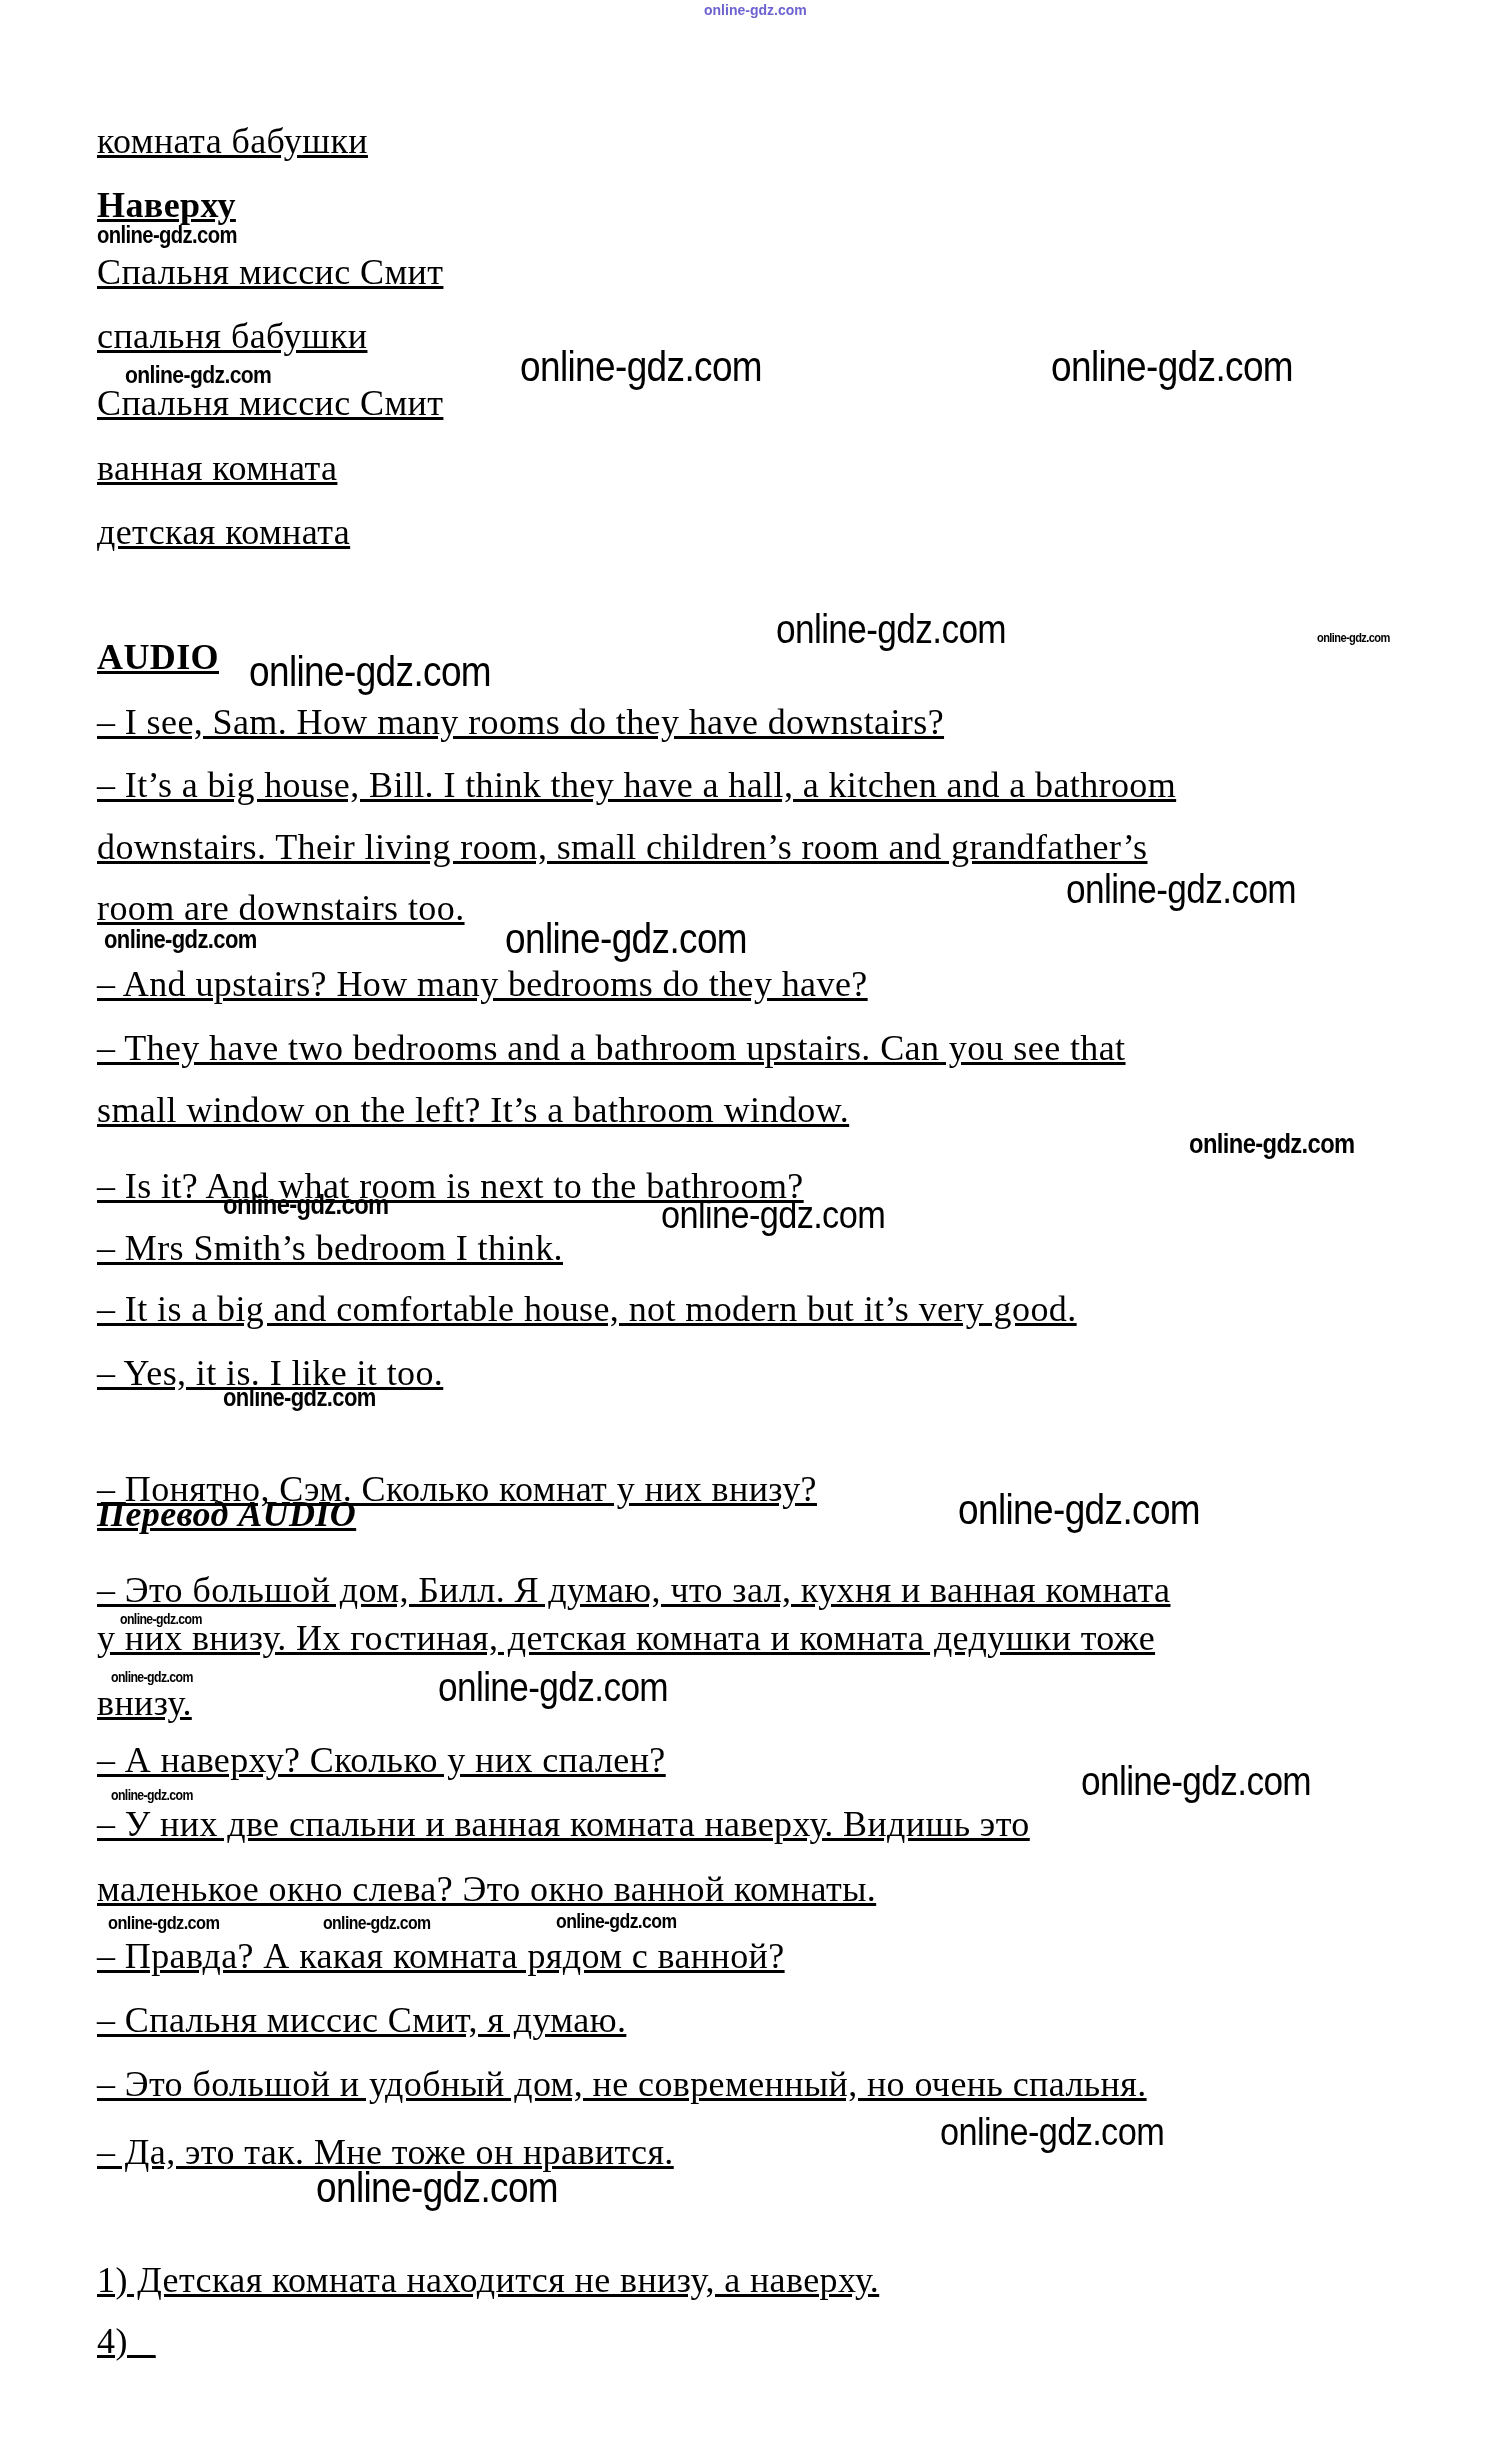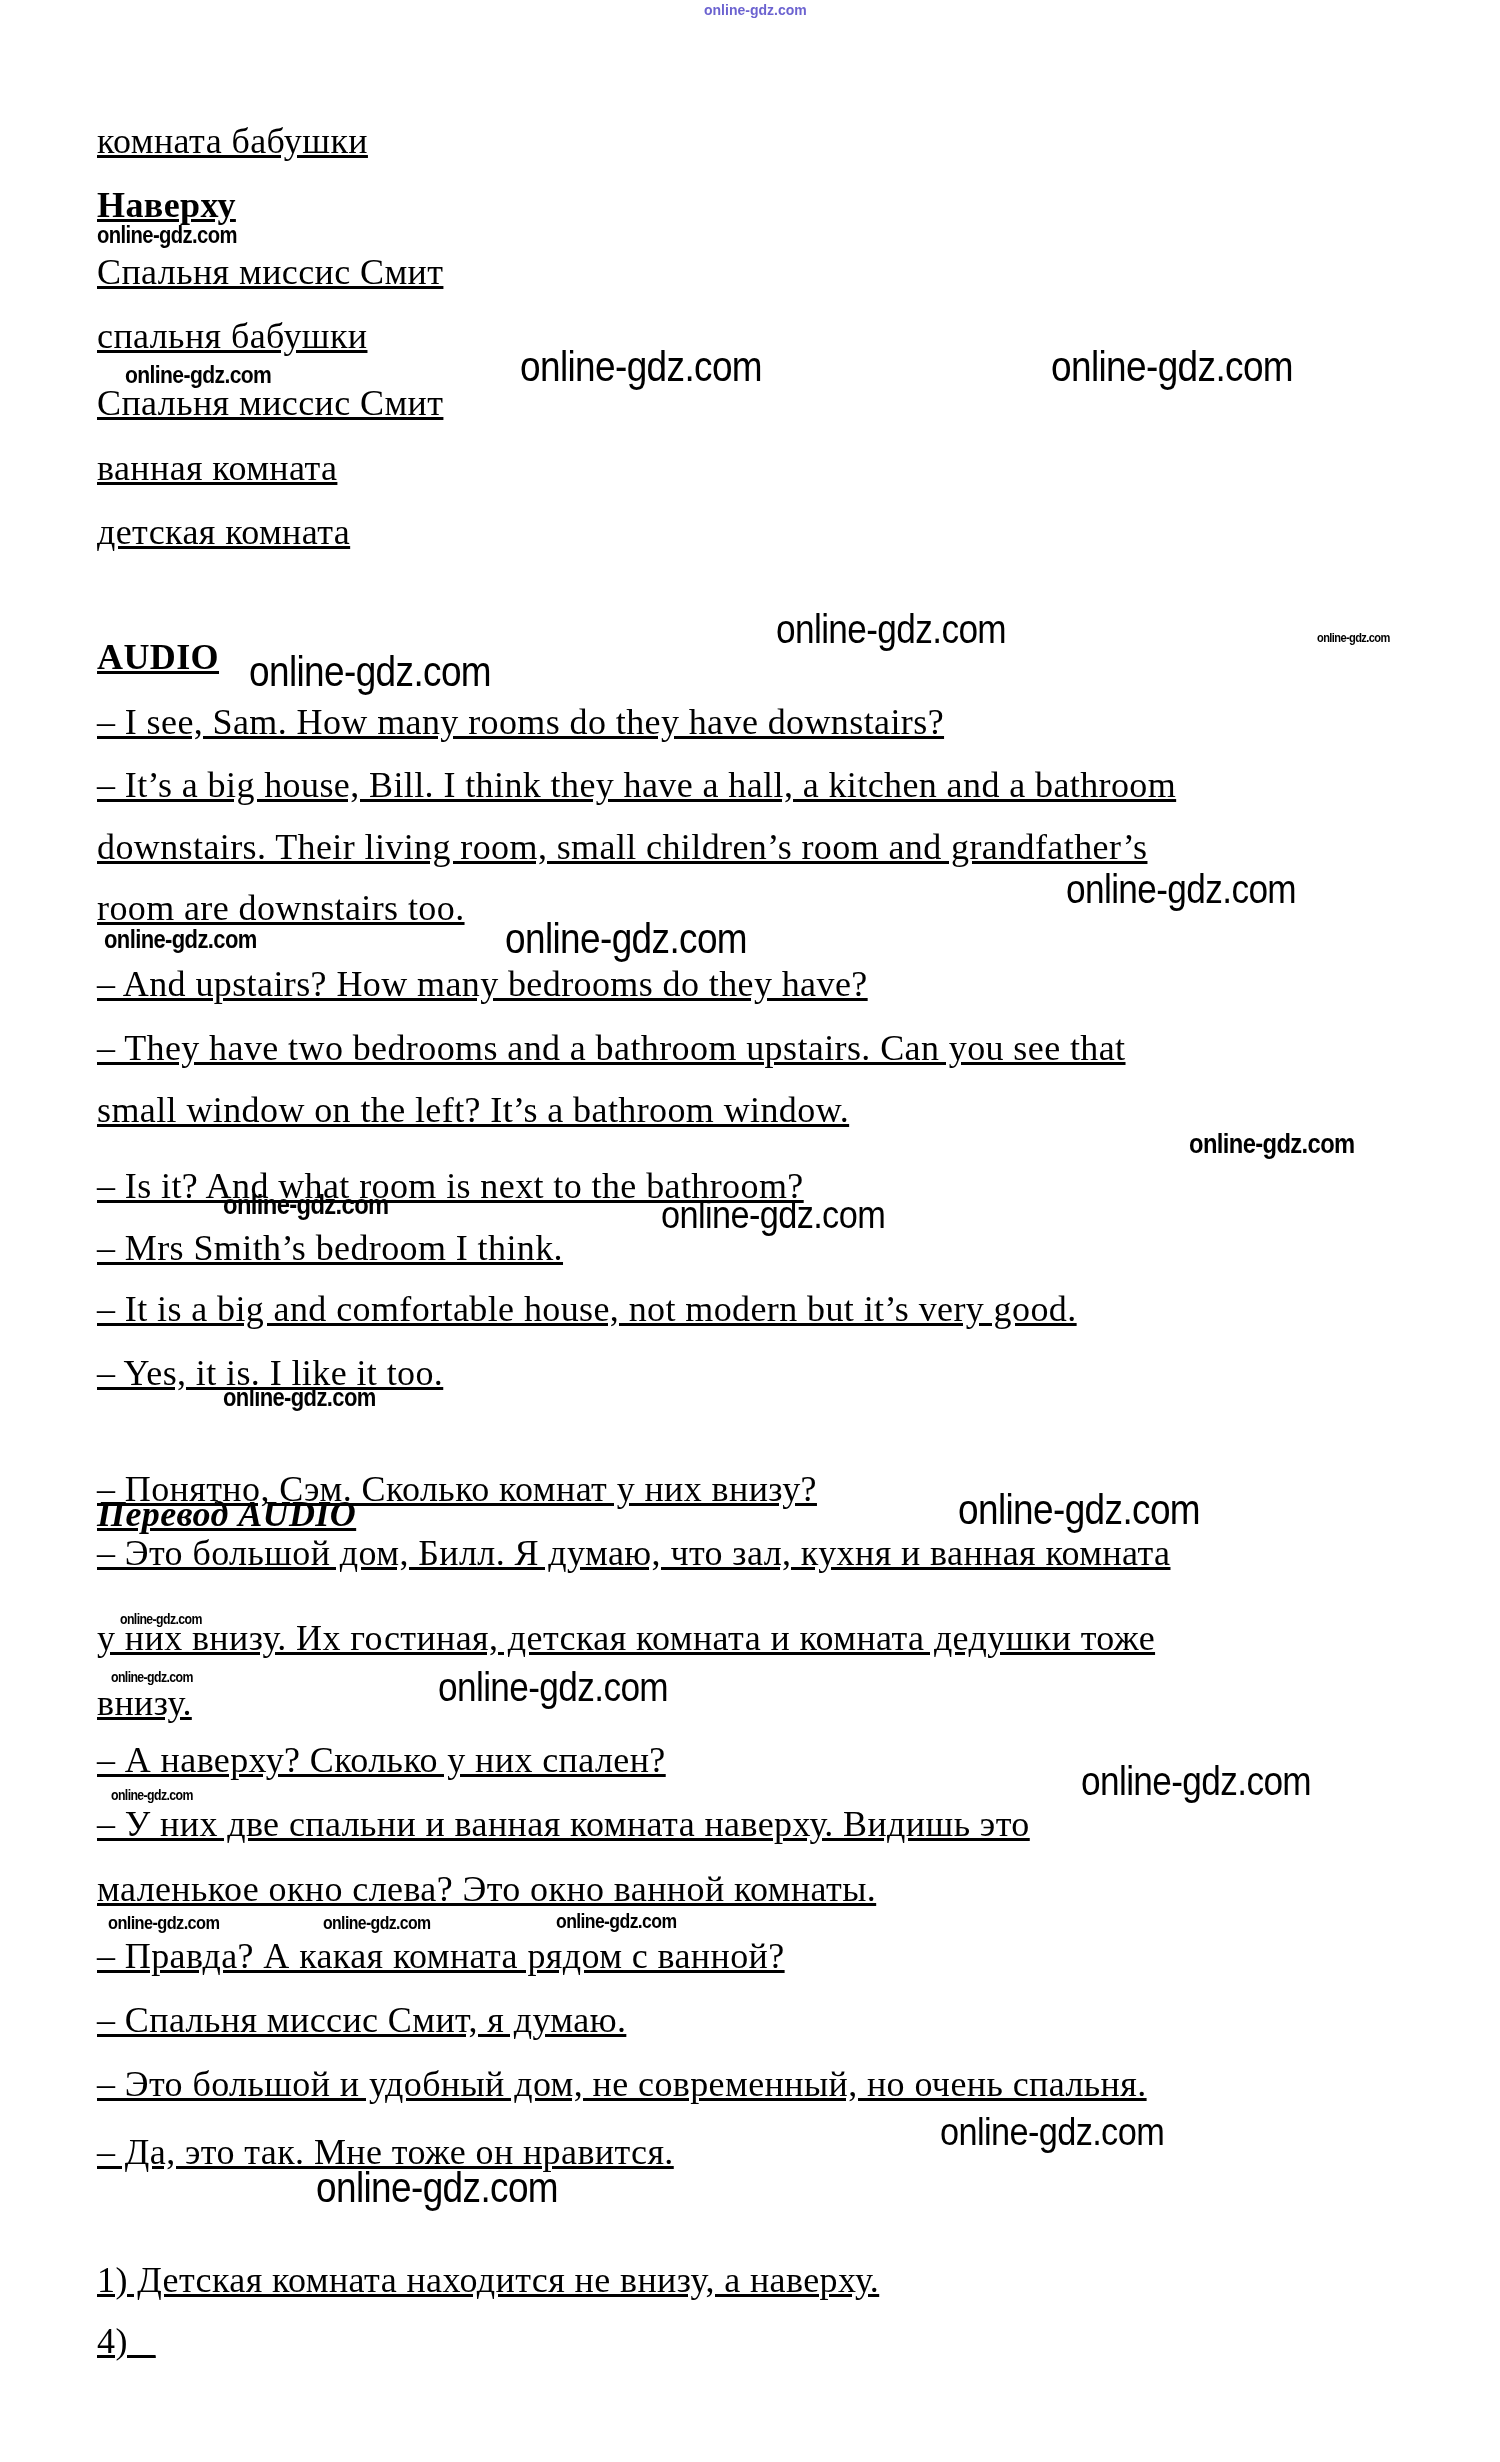--- a/index.html
+++ b/index.html
@@ -80,21 +80,21 @@
   <span class="wm wm-b" style="left:223px;top:1192px;font-size:27px">online-gdz.com</span>
   <span class="wm" style="left:661px;top:1195px;font-size:39px">online-gdz.com</span>
   <div class="line" style="top:1230px">– Mrs Smith’s bedroom I think.</div>
   <div class="line" style="top:1291px">– It is a big and comfortable house, not modern but it’s very good.</div>
   <div class="line" style="top:1355px">– Yes, it is. I like it too.</div>
   <span class="wm wm-b" style="left:223px;top:1385px;font-size:25px">online-gdz.com</span>
 
   <div class="line bold italic" style="top:1496px">Перевод AUDIO</div>
   <div class="line" style="top:1471px">– Понятно, Сэм. Сколько комнат у них внизу?</div>
   <span class="wm" style="left:958px;top:1489px;font-size:42px">online-gdz.com</span>
-  <div class="line" style="top:1535px">– Это большой дом, Билл. Я думаю, что зал, кухня и ванная комната</div>
+  <div class="line" style="top:1572px">– Это большой дом, Билл. Я думаю, что зал, кухня и ванная комната</div>
   <span class="wm wm-b" style="left:120px;top:1612px;font-size:14px">online-gdz.com</span>
   <div class="line" style="top:1620px">у них внизу. Их гостиная, детская комната и комната дедушки тоже</div>
   <span class="wm" style="left:438px;top:1667px;font-size:40px">online-gdz.com</span>
   <span class="wm wm-b" style="left:111px;top:1670px;font-size:14px">online-gdz.com</span>
   <div class="line" style="top:1685px">внизу.</div>
   <div class="line" style="top:1742px">– А наверху? Сколько у них спален?</div>
   <span class="wm" style="left:1081px;top:1761px;font-size:40px">online-gdz.com</span>
   <span class="wm wm-b" style="left:111px;top:1788px;font-size:14px">online-gdz.com</span>
   <div class="line" style="top:1806px">– У них две спальни и ванная комната наверху. Видишь это</div>
   <div class="line" style="top:1871px">маленькое окно слева? Это окно ванной комнаты.</div>

